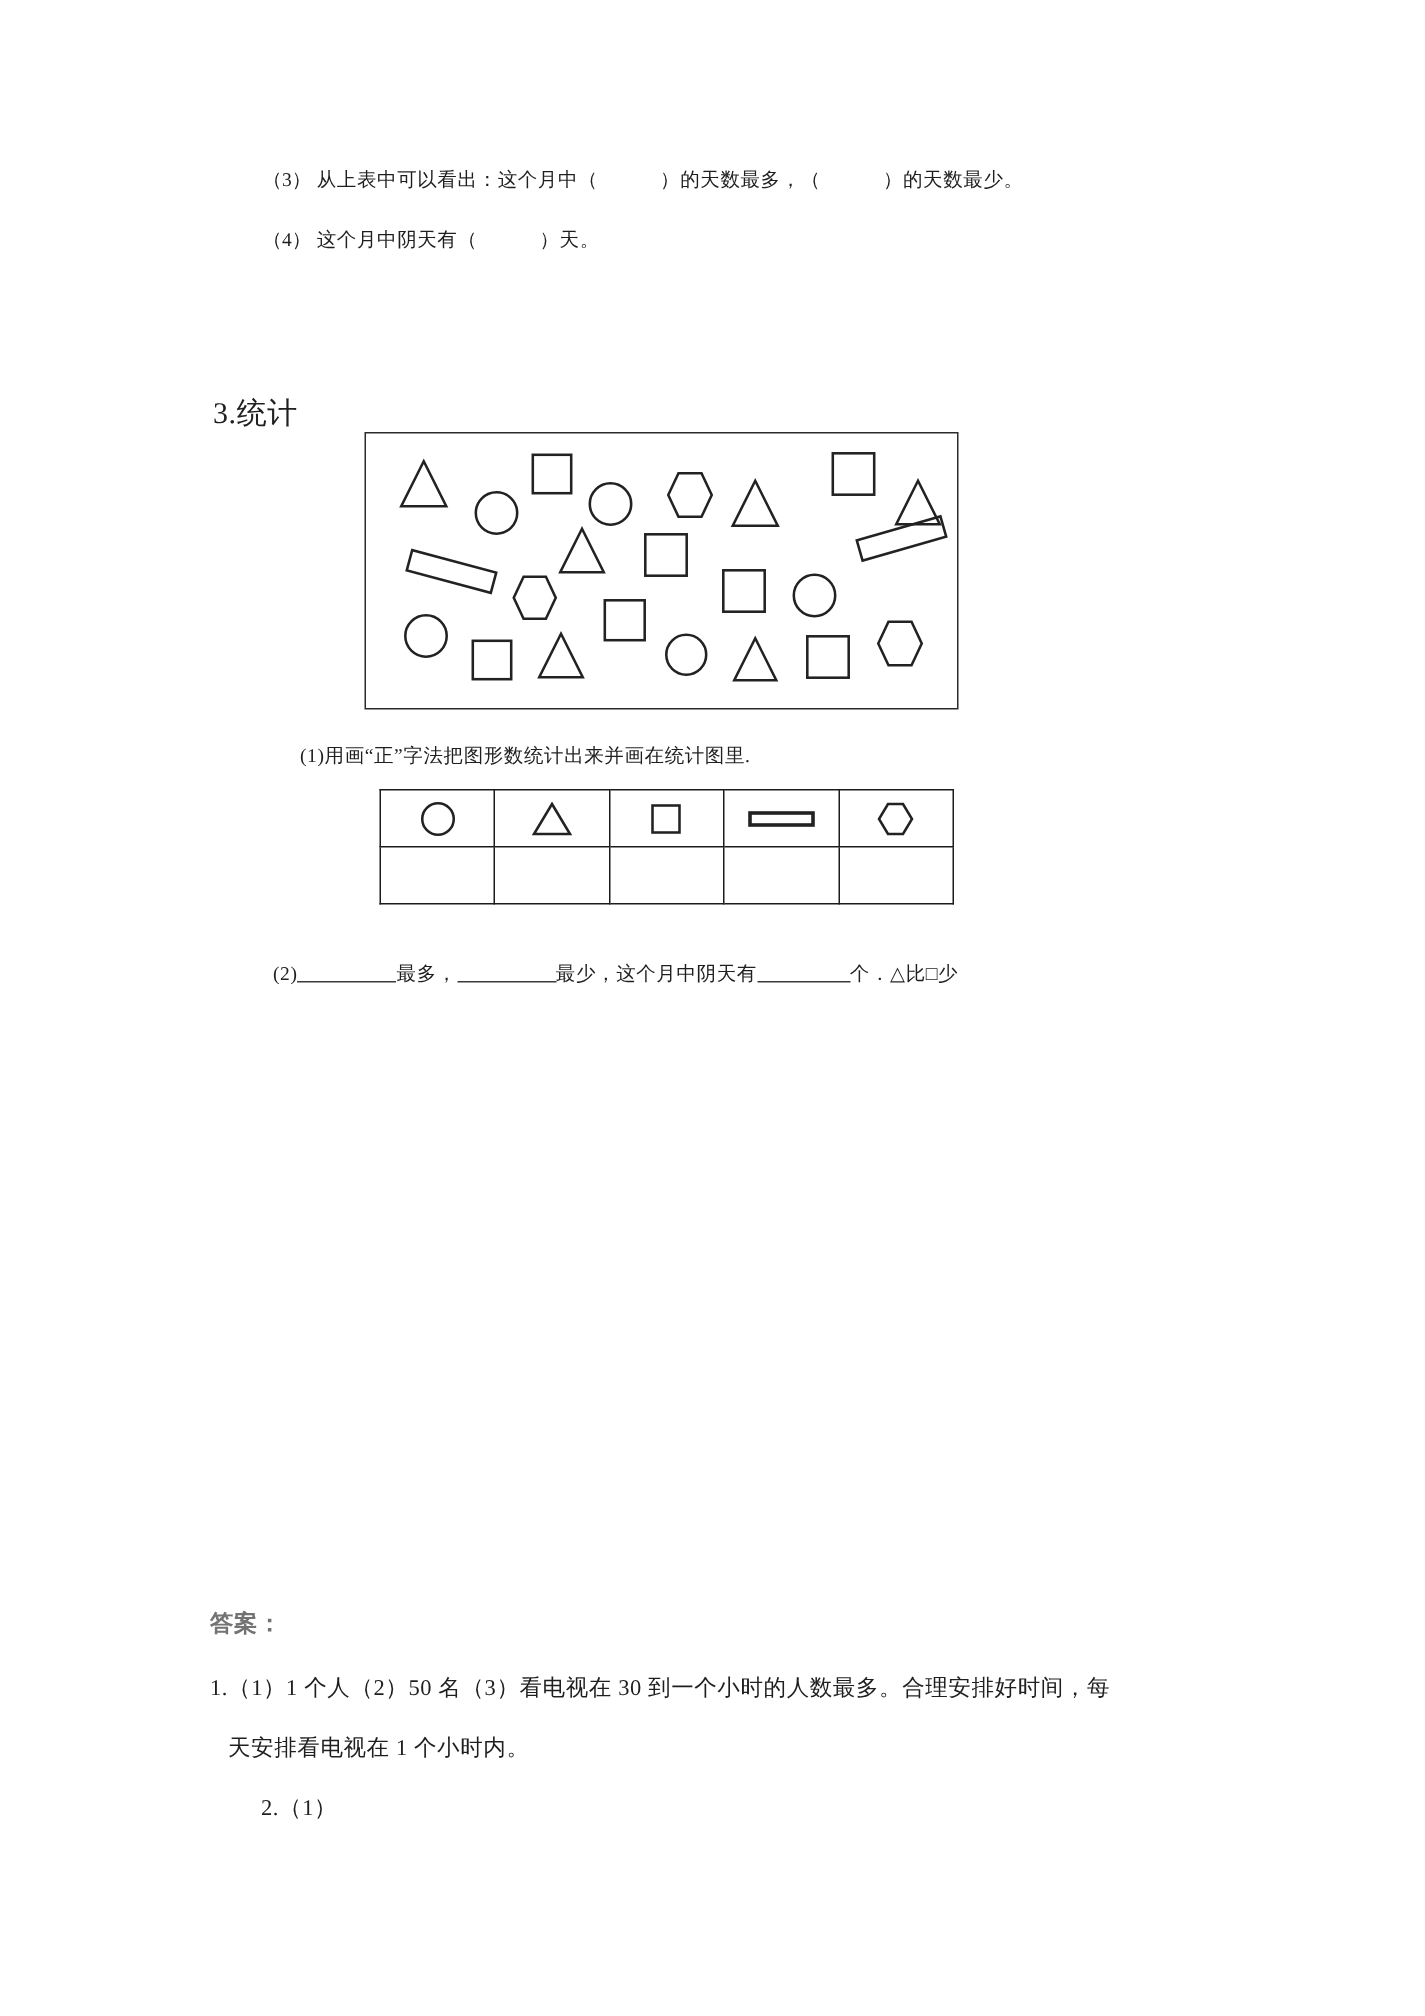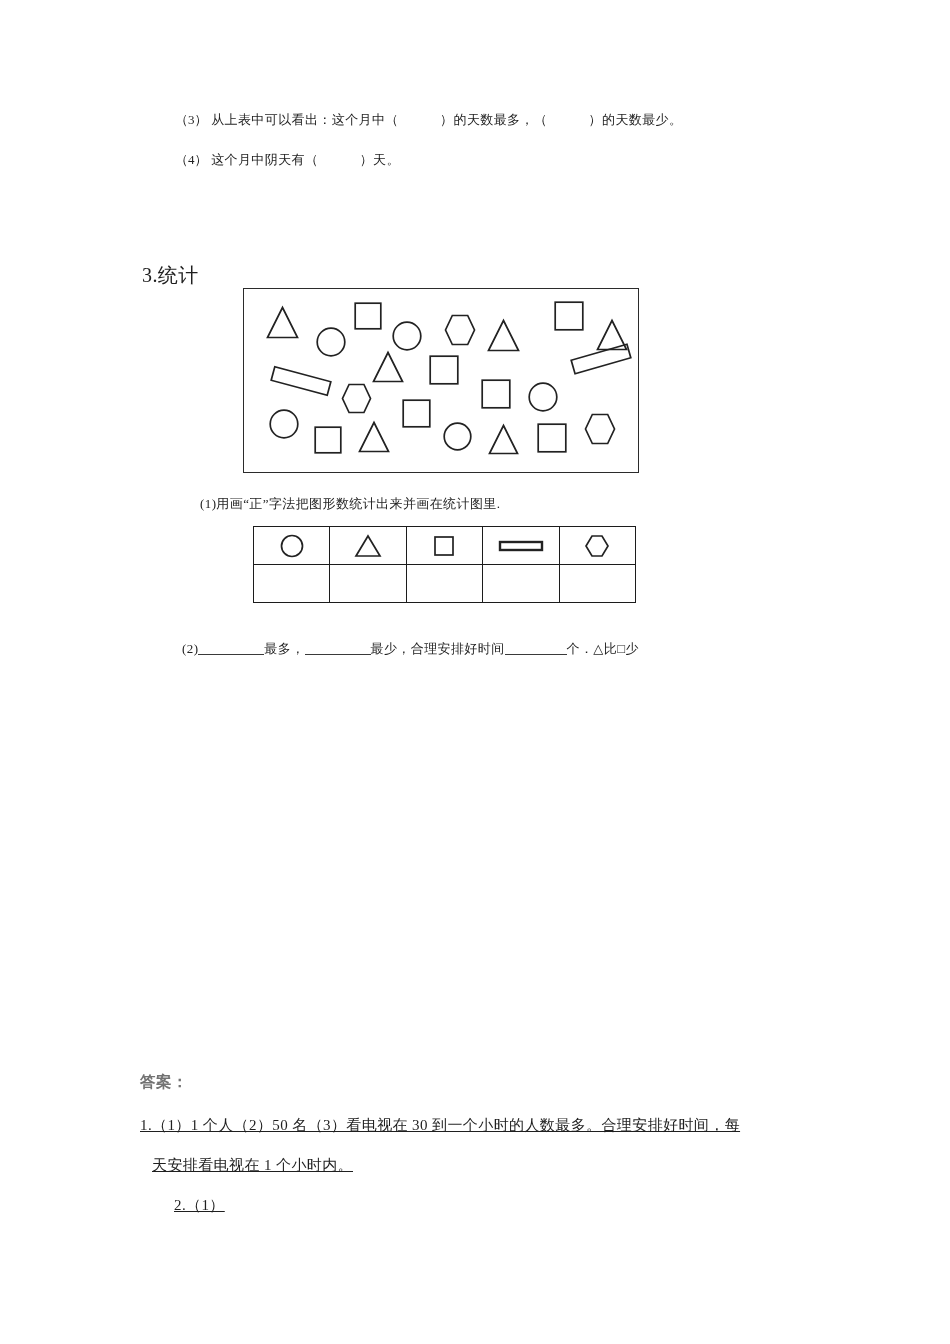--- a/index.html
+++ b/index.html
@@ -101,21 +101,20 @@
     letter-spacing: 0.5px;
     color: #737373;
     white-space: nowrap;
   }
   .ans-line {
     position: absolute;
     font-size: 15px;
     letter-spacing: 0.4px;
     color: #1f1f1f;
     white-space: nowrap;
-    text-decoration: underline;
   }
 </style>
 </head>
 <body>
 
 <div class="page">
 
   <div class="qline" style="left:175px; top:112px;">
     <span class="num">（3）</span>
     <span>从上表中可以看出：这个月中（</span>
@@ -255,21 +254,21 @@
         <td></td>
         <td></td>
         <td></td>
         <td></td>
         <td></td>
       </tr>
     </tbody>
   </table>
 
   <div class="qline" style="left:182px; top:640px;">
-    <span>(2)</span><span class="ul w66"></span><span>最多，</span><span class="ul w66"></span><span>最少，合理安排好时间</span><span class="ul w62"></span><span>个．△比□少</span>
+    <span>(2)</span><span class="ul w66"></span><span>最多，</span><span class="ul w66"></span><span>最少，这个月中阴天有</span><span class="ul w62"></span><span>个．△比□少</span>
   </div>
 
 
   <div class="ans-title" style="left:140px; top:1072px;">答案：</div>
 
   <div class="ans-line" style="left:140px; top:1116px;">1.（1）1 个人（2）50 名（3）看电视在 30 到一个小时的人数最多。合理安排好时间，每</div>
   <div class="ans-line" style="left:152px; top:1156px;">天安排看电视在 1 个小时内。</div>
   <div class="ans-line" style="left:140px; top:1196px;margin-left:34px;">2.（1）</div>
 
 </div>

